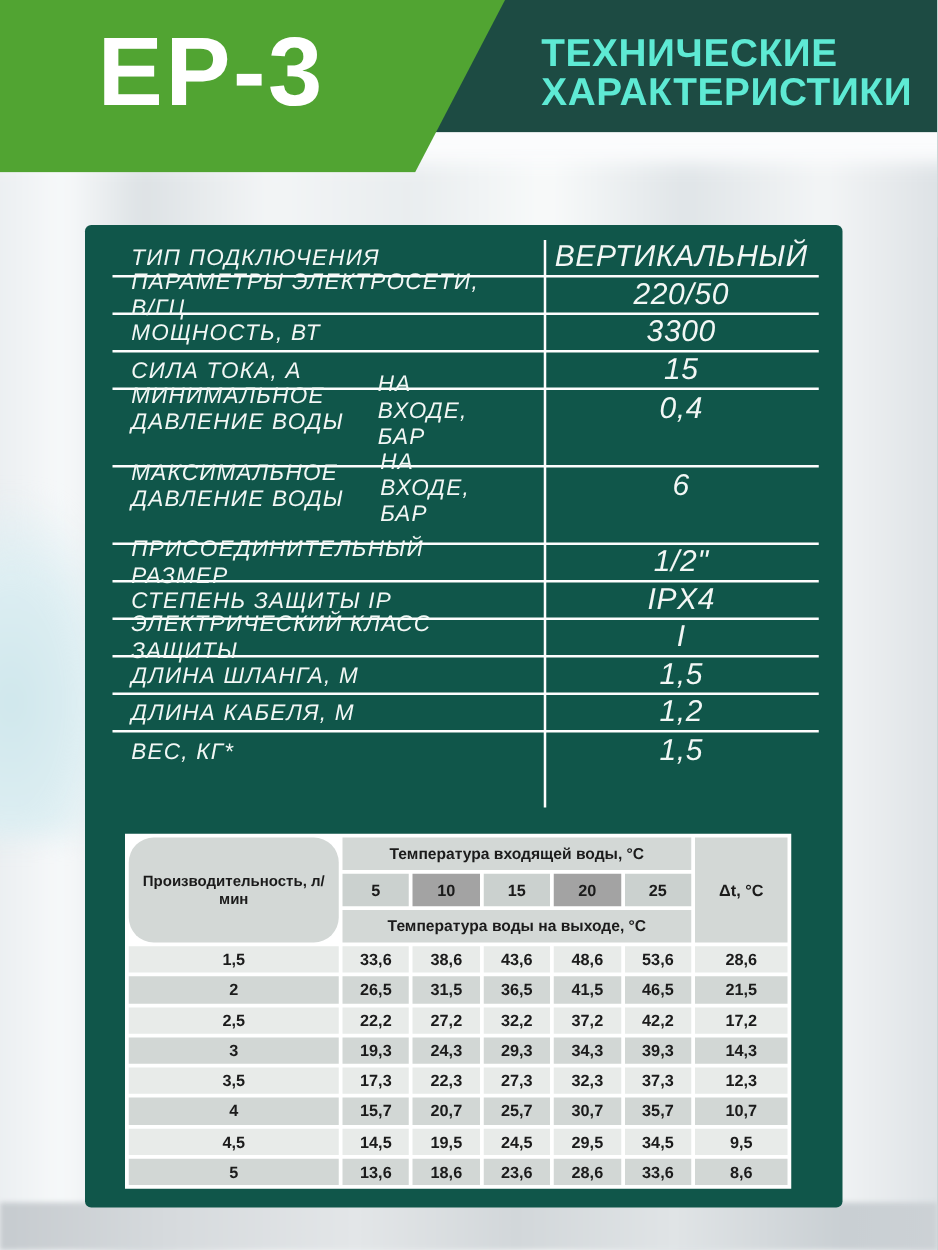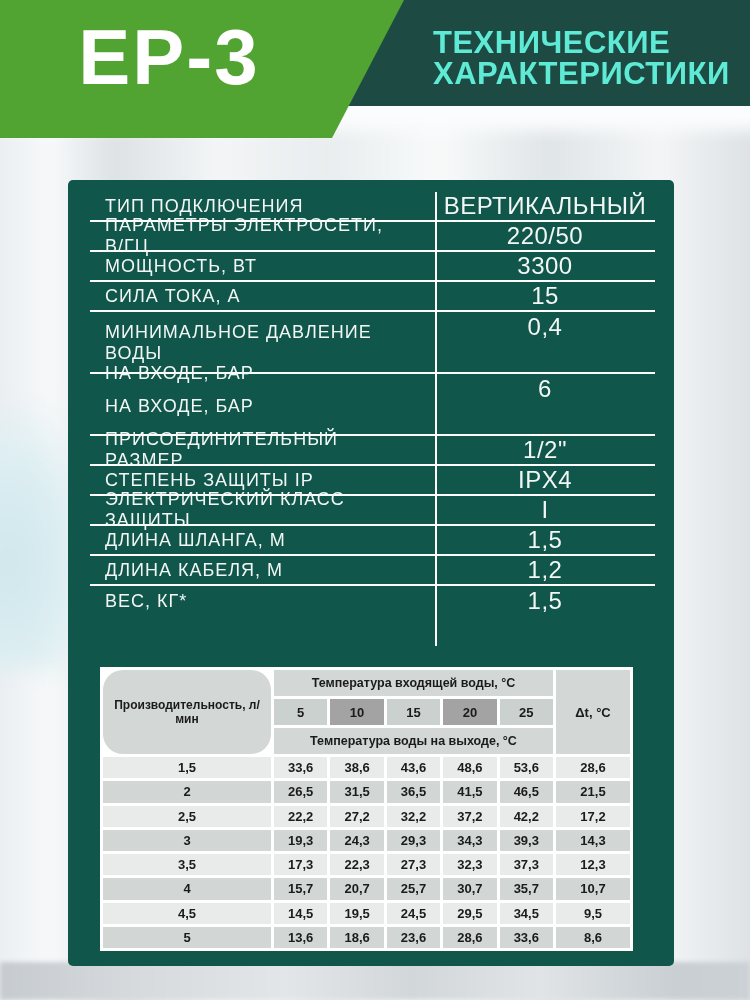--- a/index.html
+++ b/index.html
@@ -27,29 +27,29 @@
   .model{position:absolute;left:0;top:0;width:338px;height:115px;line-height:115px;
     text-align:center;color:#ffffff;font-size:78px;font-weight:bold;letter-spacing:2px;}
   .hdr-title{position:absolute;left:433px;top:27px;color:#5eead4;font-size:31px;
     line-height:31px;font-weight:bold;letter-spacing:.5px;white-space:nowrap;}
 
   
   .panel{position:absolute;left:68px;top:180px;width:606px;height:786px;
     background:#10564a;border-radius:5px;}
 
   
-  .spec{position:absolute;left:22px;top:12px;width:565px;}
+  .spec{position:absolute;left:22px;top:12px;width:565px;font-style:italic;}
   .spec-divider{position:absolute;left:367px;top:12px;width:2px;height:454px;background:#fdfefe;}
   .spec-row{display:flex;border-bottom:2px solid #fdfefe;box-sizing:border-box;color:#f2f7f5;}
   .spec-row:last-child{border-bottom:none;}
   .spec-row.single{height:30px;align-items:center;}
   .spec-row.double{height:62px;align-items:flex-start;}
   .spec-label{flex:1;padding-left:15px;font-size:18px;letter-spacing:1px;}
   .single .spec-label{display:flex;align-items:center;height:100%;}
-  .double .spec-label{display:flex;flex-direction:column;margin-top:16px;}
+  .double .spec-label{display:flex;flex-direction:row;}
   .double .spec-label .line{height:29px;display:flex;align-items:center;}
   .double .spec-label .line.second{margin-top:2px;}
   .spec-value{width:220px;display:flex;align-items:center;justify-content:center;
     font-size:24px;letter-spacing:.5px;padding-left:44px;}
   .single .spec-value{height:100%;}
   .double .spec-value{height:29px;}
 
   
   .perf{position:absolute;left:100px;top:667px;width:533px;height:284px;background:#ffffff;
     box-sizing:border-box;padding:3px;}
@@ -118,20 +118,21 @@
         </div>
         <div class="spec-row double">
           <div class="spec-label">
             <div class="line">МИНИМАЛЬНОЕ ДАВЛЕНИЕ ВОДЫ</div>
             <div class="line second">НА ВХОДЕ, БАР</div>
           </div>
           <div class="spec-value">0,4</div>
         </div>
         <div class="spec-row double">
           <div class="spec-label">
+            <div class="line">МАКСИМАЛЬНОЕ ДАВЛЕНИЕ ВОДЫ</div>
             <div class="line second">НА ВХОДЕ, БАР</div>
           </div>
           <div class="spec-value">6</div>
         </div>
         <div class="spec-row single">
           <div class="spec-label">
             <div class="line">ПРИСОЕДИНИТЕЛЬНЫЙ РАЗМЕР</div>
           </div>
           <div class="spec-value">1/2"</div>
         </div>

